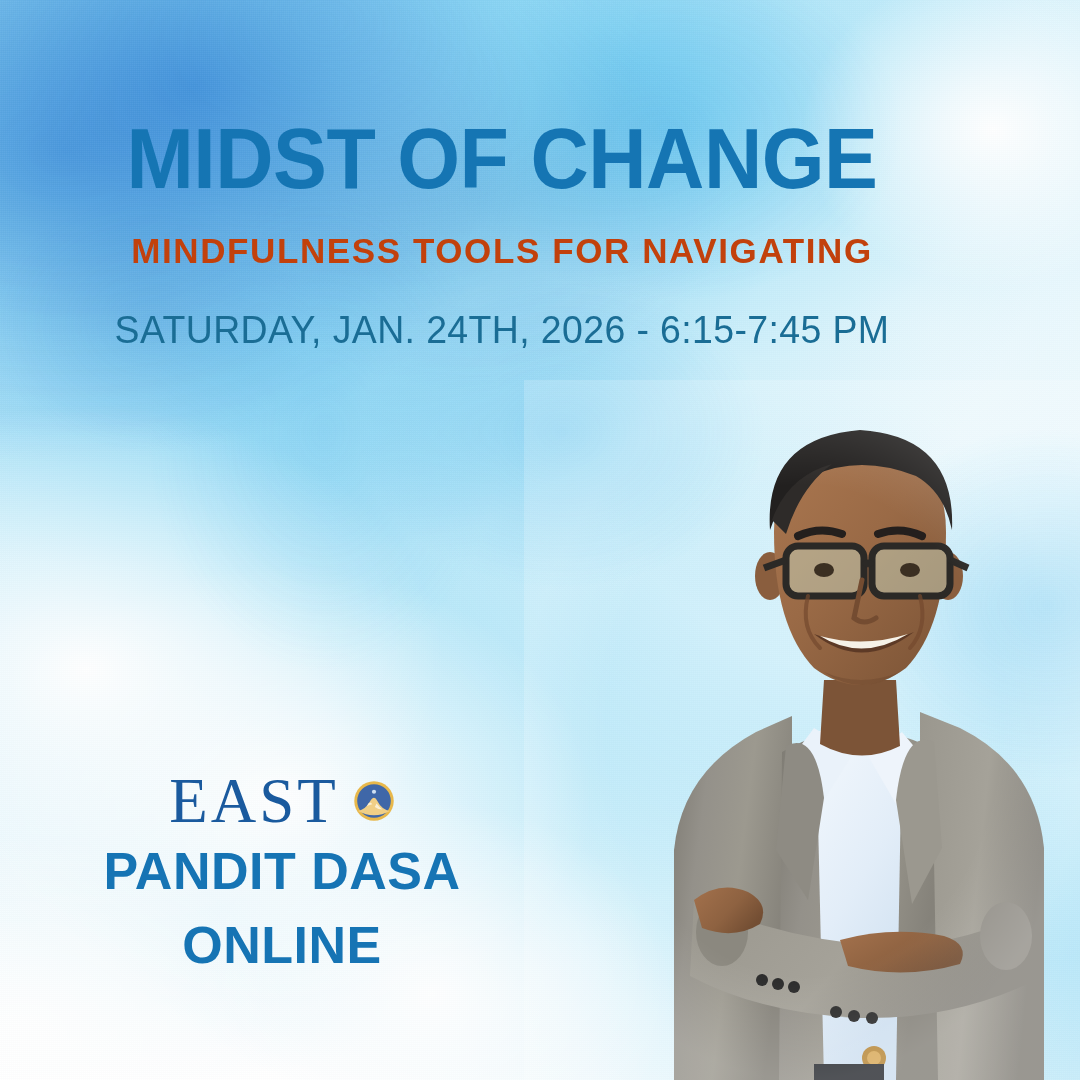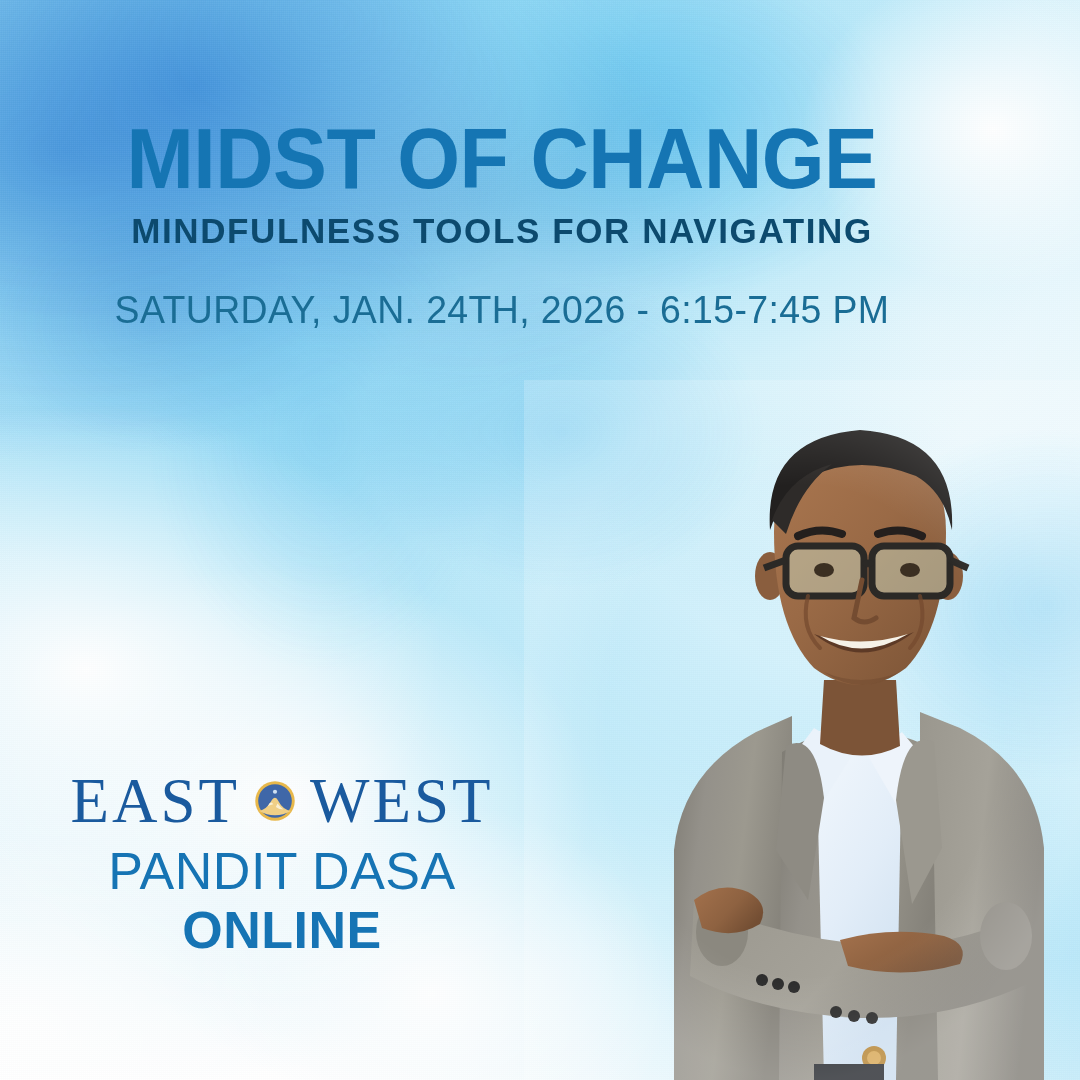--- a/index.html
+++ b/index.html
@@ -84,27 +84,27 @@
     padding-top: 116px;
     font-family: "Liberation Sans", sans-serif;
     font-weight: 700;
     font-size: 85px;
     line-height: 1.02;
     letter-spacing: -0.5px;
     color: #1575b3;
     transform: scaleX(0.95);
   }
   .subtitle {
-    margin: 6px 0 0 0;
+    margin: 26px 0 0 0;
     font-family: "Liberation Sans", sans-serif;
     font-weight: 700;
     font-size: 35px;
     line-height: 1.24;
     letter-spacing: 1.6px;
-    color: #0c4a6e;
+    color: #c2410c;
   }
   .datetime {
     margin: 36px 0 0 0;
     font-family: "Liberation Sans", sans-serif;
     font-weight: 400;
     font-size: 39px;
     letter-spacing: 0.4px;
     color: #1a6d95;
     transform: scaleX(0.96);
   }
@@ -135,28 +135,28 @@
   }
   .brand-emblem {
     width: 42px;
     height: 42px;
     flex: 0 0 42px;
     display: block;
   }
   .speaker-name {
     margin: 8px 0 0 0;
     font-family: "Liberation Sans", sans-serif;
-    font-weight: 400;
+    font-weight: 700;
     font-size: 52px;
     letter-spacing: 0.5px;
     line-height: 1.14;
     color: #1674b4;
   }
   .speaker-mode {
-    margin: 0;
+    margin: 15px;
     font-family: "Liberation Sans", sans-serif;
     font-weight: 700;
     font-size: 52px;
     letter-spacing: 0.5px;
     line-height: 1.14;
     color: #1674b4;
   }
 
   
   .portrait {
@@ -312,20 +312,19 @@
 
       <svg class="brand-emblem" viewBox="0 0 100 100">
         <circle cx="50" cy="50" r="47" fill="#e8b84b"></circle>
         <circle cx="50" cy="50" r="40" fill="#3f67a8"></circle>
         <circle cx="50" cy="28" r="5" fill="#cfe0f2"></circle>
         <path d="M12 74 Q30 70 40 52 Q50 34 58 50 Q68 70 88 74 Q70 84 50 84 Q30 84 12 74 Z" fill="#f0cf86"></path>
         <path d="M33 62 Q40 48 46 58 Q40 60 33 62 Z" fill="#fbf0d4"></path>
         <path d="M56 56 Q62 64 70 70 Q60 70 52 64 Z" fill="#fbf0d4"></path>
       </svg>
 
-      <span class="brand-word">WEST</span>
     </div>
 
     <p class="speaker-name">PANDIT DASA</p>
     <p class="speaker-mode">ONLINE</p>
   </div>
 
 </div>
 
 </body></html>

